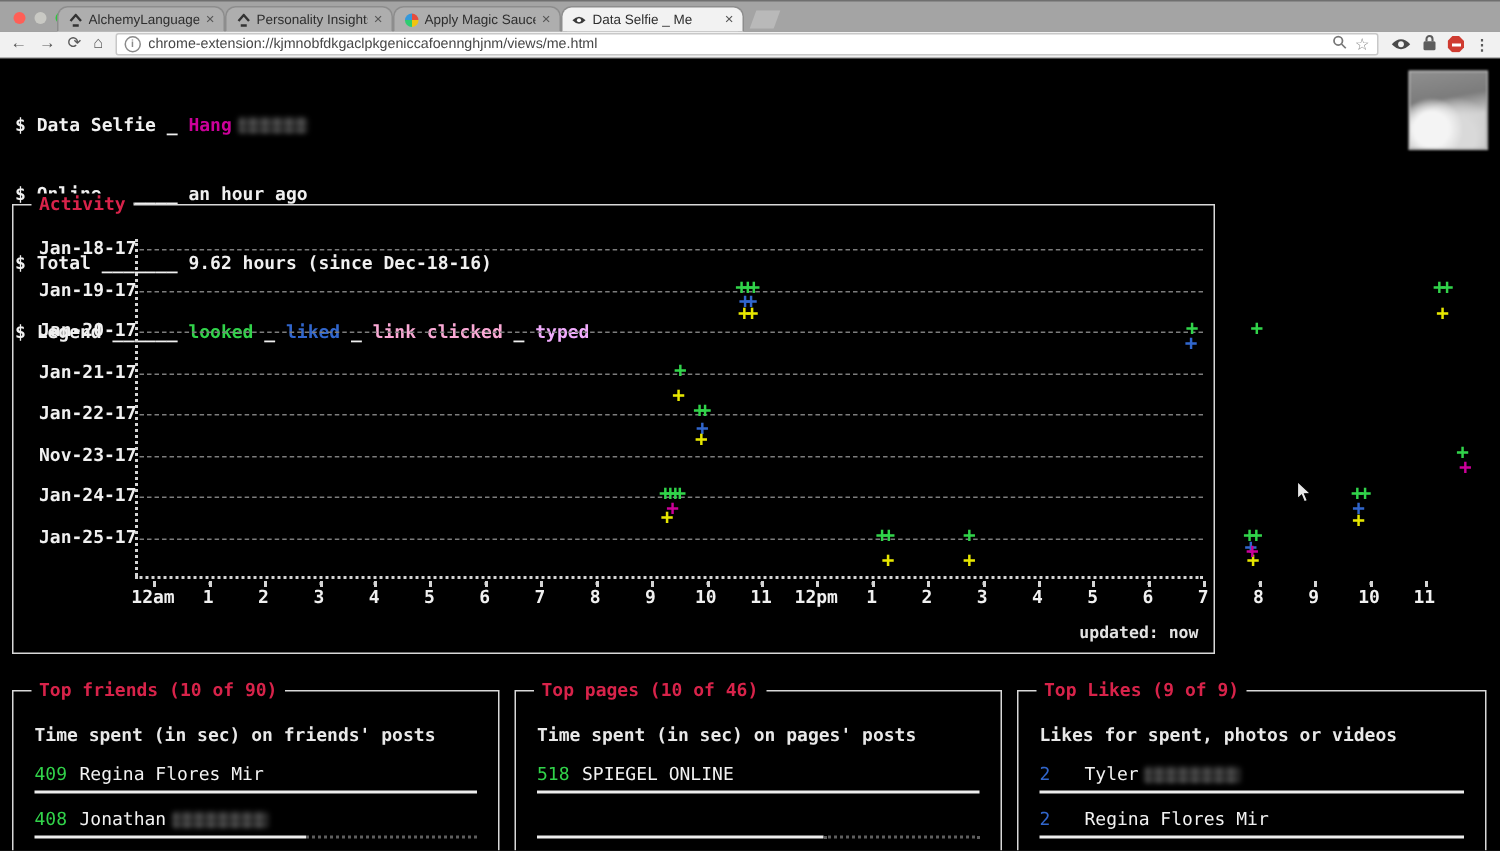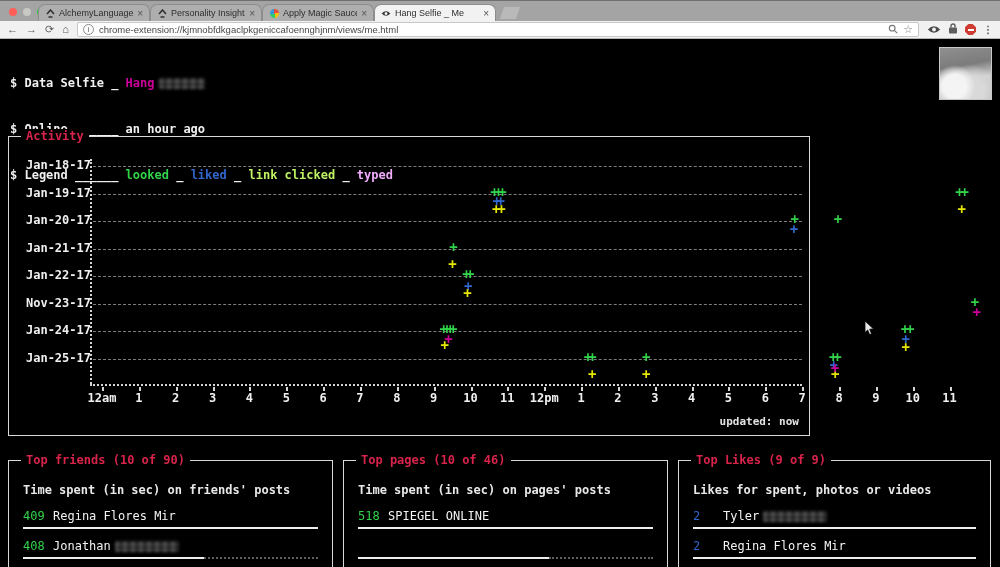--- a/index.html
+++ b/index.html
@@ -113,21 +113,21 @@
         <span class="tab-label">Apply Magic Sauce - Predictio</span>
         <span class="tab-close">×</span>
       </div>
       <div class="tab active">
         <span class="favicon">
           <svg width="11" height="7" viewBox="0 0 16 10">
               <path d="M1 5 Q8 -2.5 15 5 Q8 12.5 1 5 Z" fill="#3a3a3a"></path>
               <circle cx="8" cy="5" r="2.2" fill="#fff"></circle>
             </svg>
         </span>
-        <span class="tab-label">Hang Selfie _ Me</span>
+        <span class="tab-label">Data Selfie _ Me</span>
         <span class="tab-close">×</span>
       </div>
       <div class="newtab"></div>
     </div>
   </div>
 
   <div class="toolbar">
     <span class="navic">←</span>
     <span class="navic">→</span>
     <span class="navic">⟳</span>
@@ -161,21 +161,22 @@
         </span>
       <span class="dots3">⋮</span>
     </div>
   </div>
 
   <div class="page">
 
     <div class="term">
       <div><span>$ Data Selfie _ </span><span class="magenta">Hang</span><span class="blur-box" style="width:46px"></span></div>
       <div><span>$ Online ______ </span><span>an hour ago</span></div>
-      <div><span>$ Legend ______ </span><span id="legend-items"><span style="color: rgb(49, 211, 74);">looked</span><span> _ </span><span style="color: rgb(49, 102, 204);">liked</span><span> _ </span><span style="color: #bef264;">link clicked</span><span> _ </span><span style="color: #f0abfc;">typed</span></span></div>
+      <div><span>$ Total _______ </span><span>9.62 hours (since Dec-18-16)</span></div>
+      <div><span>$ Legend ______ </span><span id="legend-items"><span style="color: rgb(49, 211, 74);">looked</span><span> _ </span><span style="color: rgb(49, 102, 204);">liked</span><span> _ </span><span style="color: #f9a8d4;">link clicked</span><span> _ </span><span style="color: #f0abfc;">typed</span></span></div>
     </div>
 
     <div class="photo"></div>
 
     <div class="boxpanel" id="activity">
       <span class="box-title">Activity</span>
       <div id="chart" style="position:absolute;inset:0;">
           <div class="grid-row" style="top: 29px;"></div>
           <div class="ylab" style="top: 21px;">Jan-18-17</div>
           <div class="grid-row" style="top: 56.5px;"></div>

